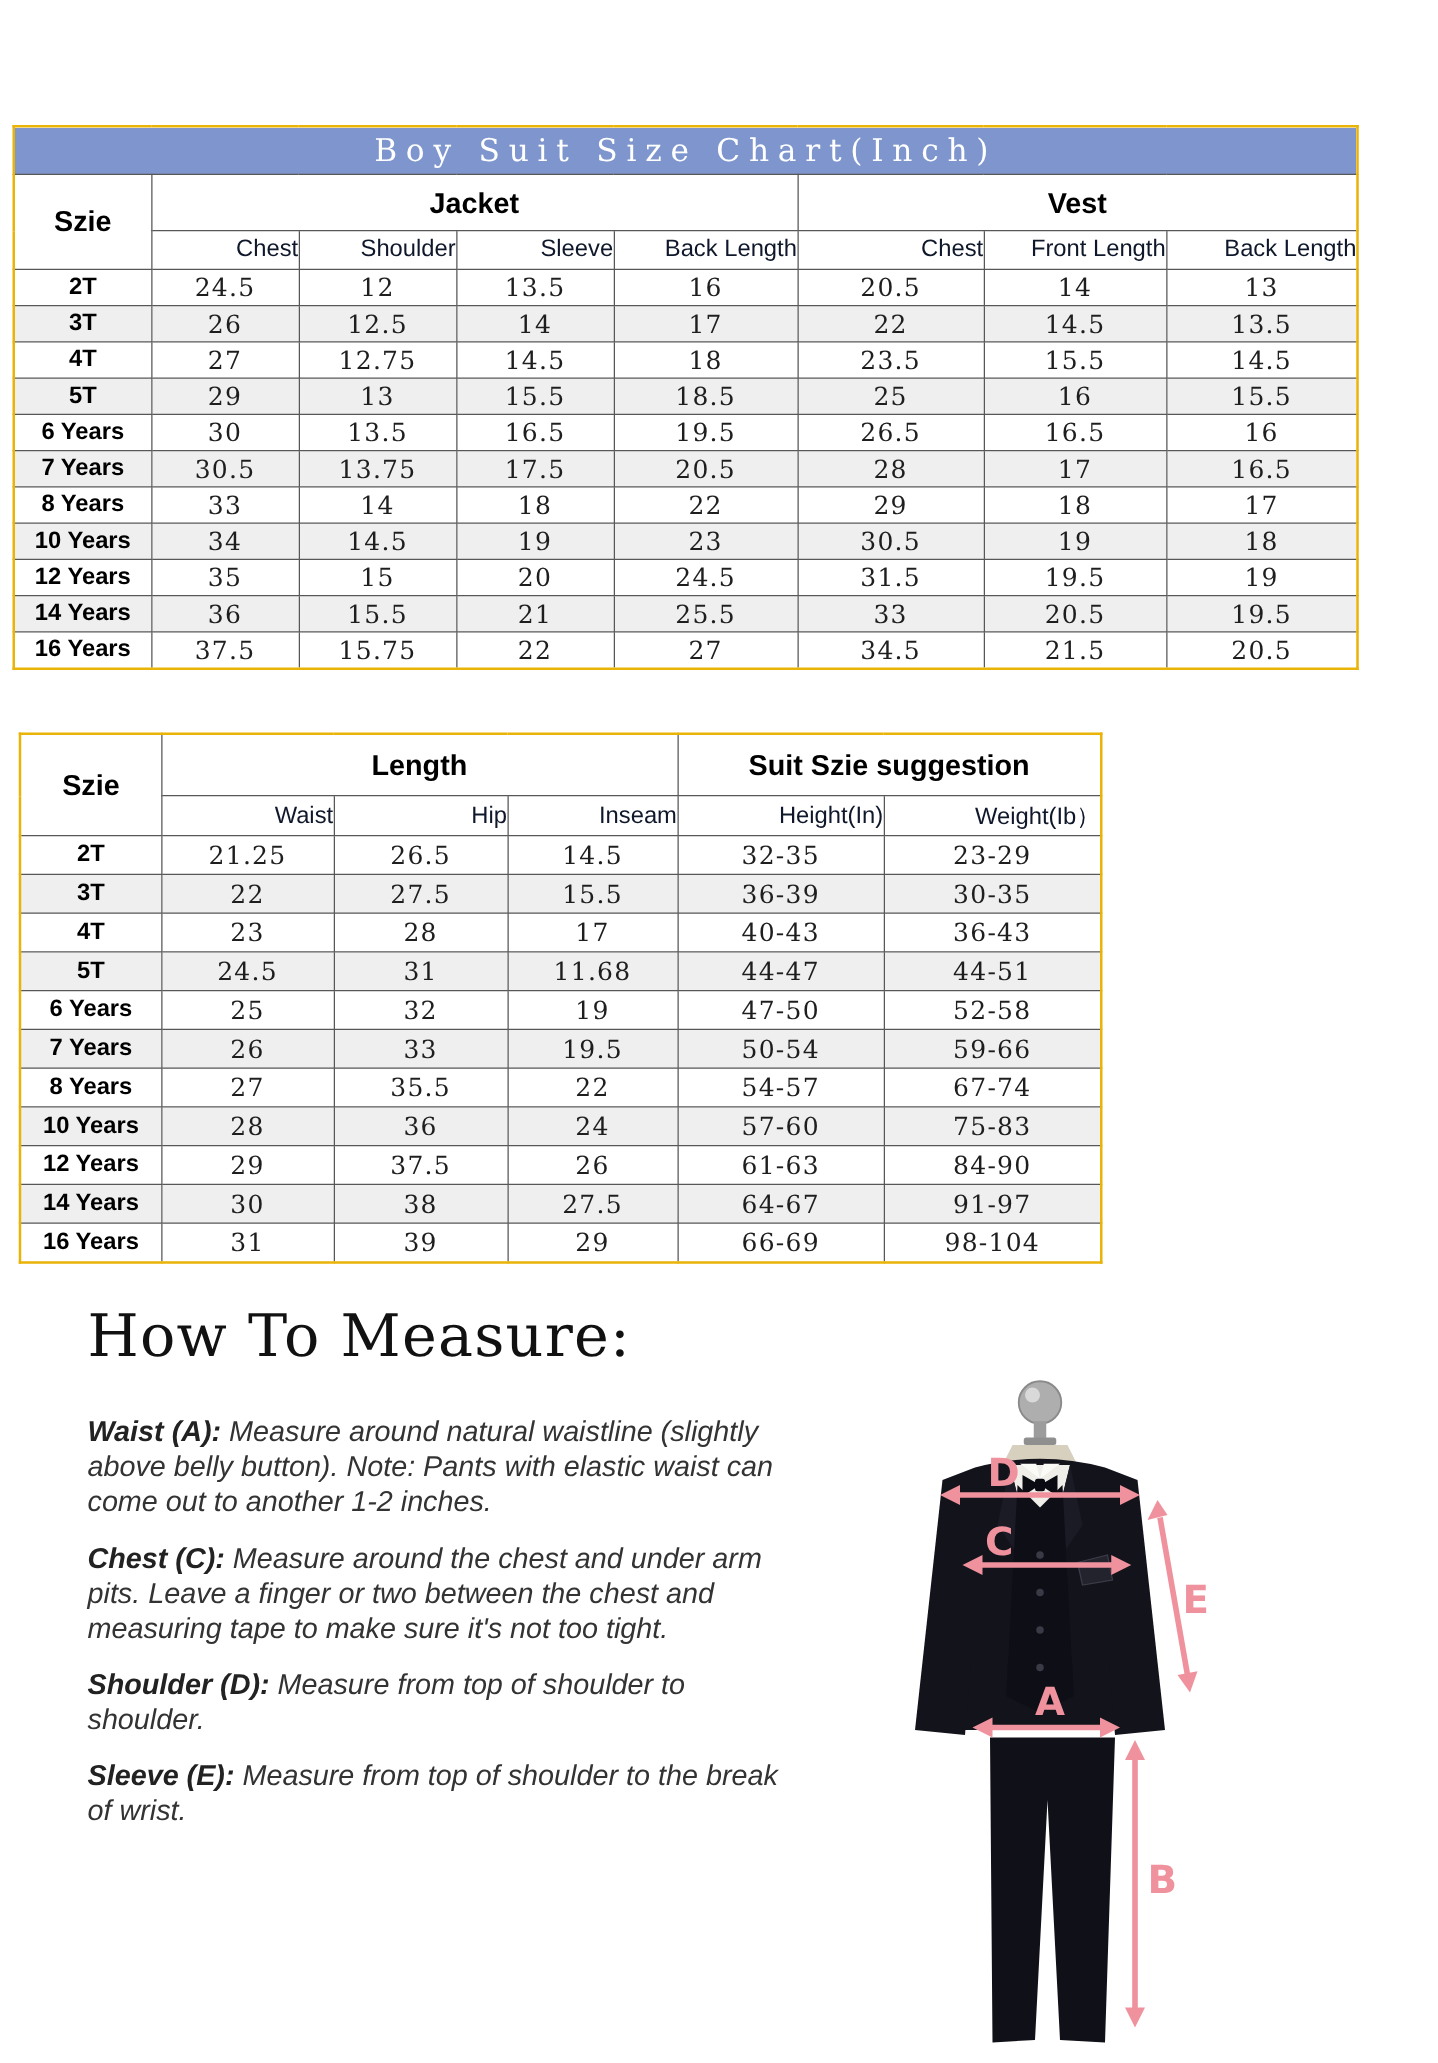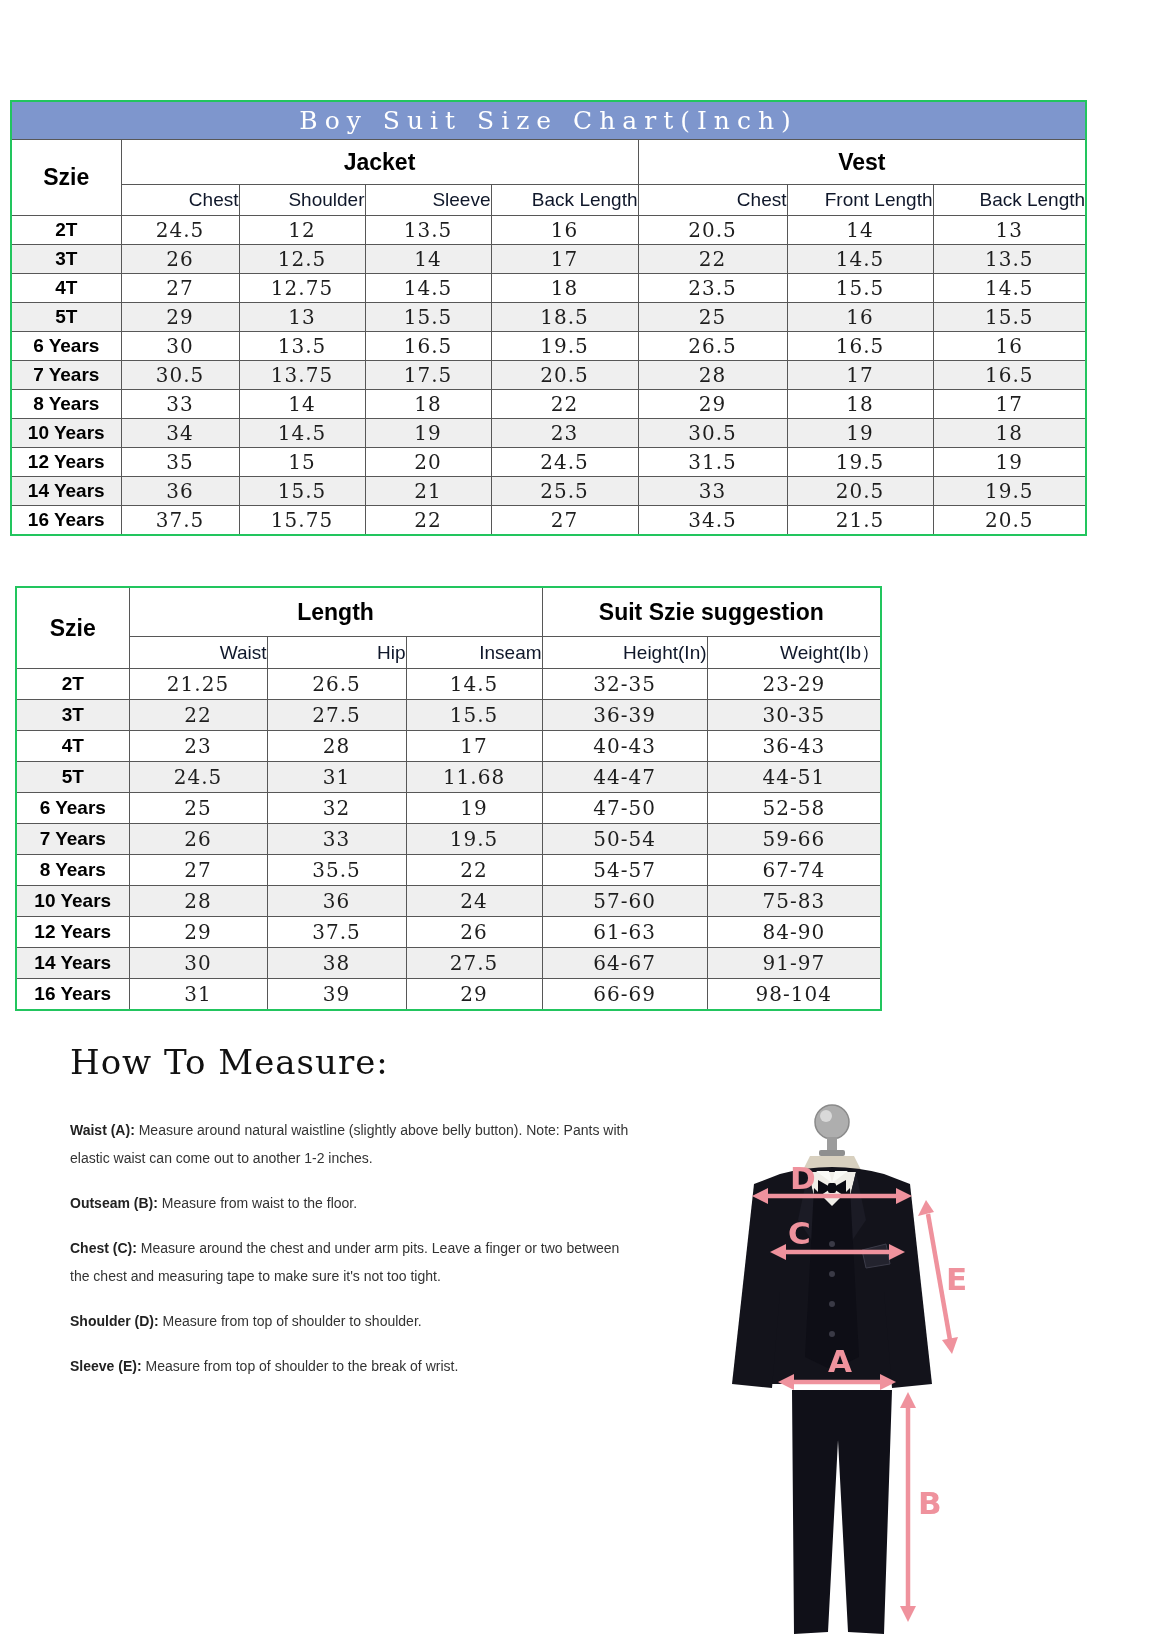--- a/index.html
+++ b/index.html
@@ -2,21 +2,21 @@
 <html><head>
 <meta charset="utf-8">
 <style>
   html,body{margin:0;padding:0;}
   body{
     width:1150px;height:1650px;position:relative;background:#ffffff;
     font-family:"Liberation Sans", sans-serif;color:#1e1e1e;overflow:hidden;
   }
   
   table{border-collapse:collapse;table-layout:fixed;background:#ffffff;}
-  .size-table{position:absolute;border:2px solid #22c55e;}
+  .size-table{position:absolute;border:2px solid #eab308;}
   .size-table th,.size-table td{border:1px solid #575757;padding:0;text-align:center;vertical-align:middle;overflow:hidden;}
   #table1{top:100px;left:10px;width:1075px;}
   #table2{top:586px;left:15px;width:865px;}
   .title-row th{
     background:#7e96cd;color:#ffffff;height:37px;
     font-family:"DejaVu Serif", serif;font-weight:normal;
     font-size:25px;letter-spacing:7px;
   }
   .group-row th{font-size:23px;font-weight:bold;color:#000;}
   #table1 .group-row th{height:44px;}
@@ -28,23 +28,23 @@
   .size-table tbody td{
     font-family:"DejaVu Serif", serif;font-size:20px;color:#1e1e1e;letter-spacing:1px;
   }
   #table1 tbody tr{height:29px;}
   #table2 tbody tr{height:31px;}
   .size-table tbody tr:nth-child(even){background:#efefef;}
   
   #howto{position:absolute;top:1042px;left:70px;width:560px;}
   #howto h2{
     font-family:"DejaVu Serif", serif;font-weight:normal;color:#111;
-    font-size:34px;margin:0 0 34px 0;letter-spacing:1px;
+    font-size:47px;margin:0 0 34px 0;letter-spacing:1px;
   }
-  #howto p{font-size:14px;line-height:28px;color:#333;margin:0 0 17px 0;}
+  #howto p{font-size:23px;line-height:28px;color:#333;margin:0 0 17px 0;font-style:italic;}
   #howto p b{color:#222;}
   #footnote{margin-top:4px;}
   
   #diagram{position:absolute;top:1092px;left:680px;width:340px;height:555px;}
   .arrow{stroke:#ef929d;stroke-width:4.5;}
   .ah{fill:#ef929d;}
   .dl{font-family:"DejaVu Sans", sans-serif;font-weight:bold;font-size:31px;fill:#ef929d;}
 </style>
 </head>
 <body>
@@ -304,21 +304,20 @@
         <td>29</td>
         <td>66-69</td>
         <td>98-104</td>
       </tr>
     </tbody>
 </table>
 
 <div id="howto">
   <h2>How To Measure:</h2>
   <p><b>Waist (A):</b><span> Measure around natural waistline (slightly above belly button). Note: Pants with elastic waist can come out to another 1-2 inches.</span></p>
-  <p><b>Outseam (B):</b><span> Measure from waist to the floor.</span></p>
   <p><b>Chest (C):</b><span> Measure around the chest and under arm pits. Leave a finger or two between the chest and measuring tape to make sure it's not too tight.</span></p>
   <p><b>Shoulder (D):</b><span> Measure from top of shoulder to shoulder.</span></p>
   <p><b>Sleeve (E):</b><span> Measure from top of shoulder to the break of wrist.</span></p>
 </div>
 
 <svg id="diagram" viewBox="0 0 340 555">
 
   <g>
     <circle cx="152" cy="30" r="17" fill="#aeaeae" stroke="#8a8a8a" stroke-width="1.5"></circle>
     <circle cx="146" cy="24" r="6" fill="#d9d9d9"></circle>

